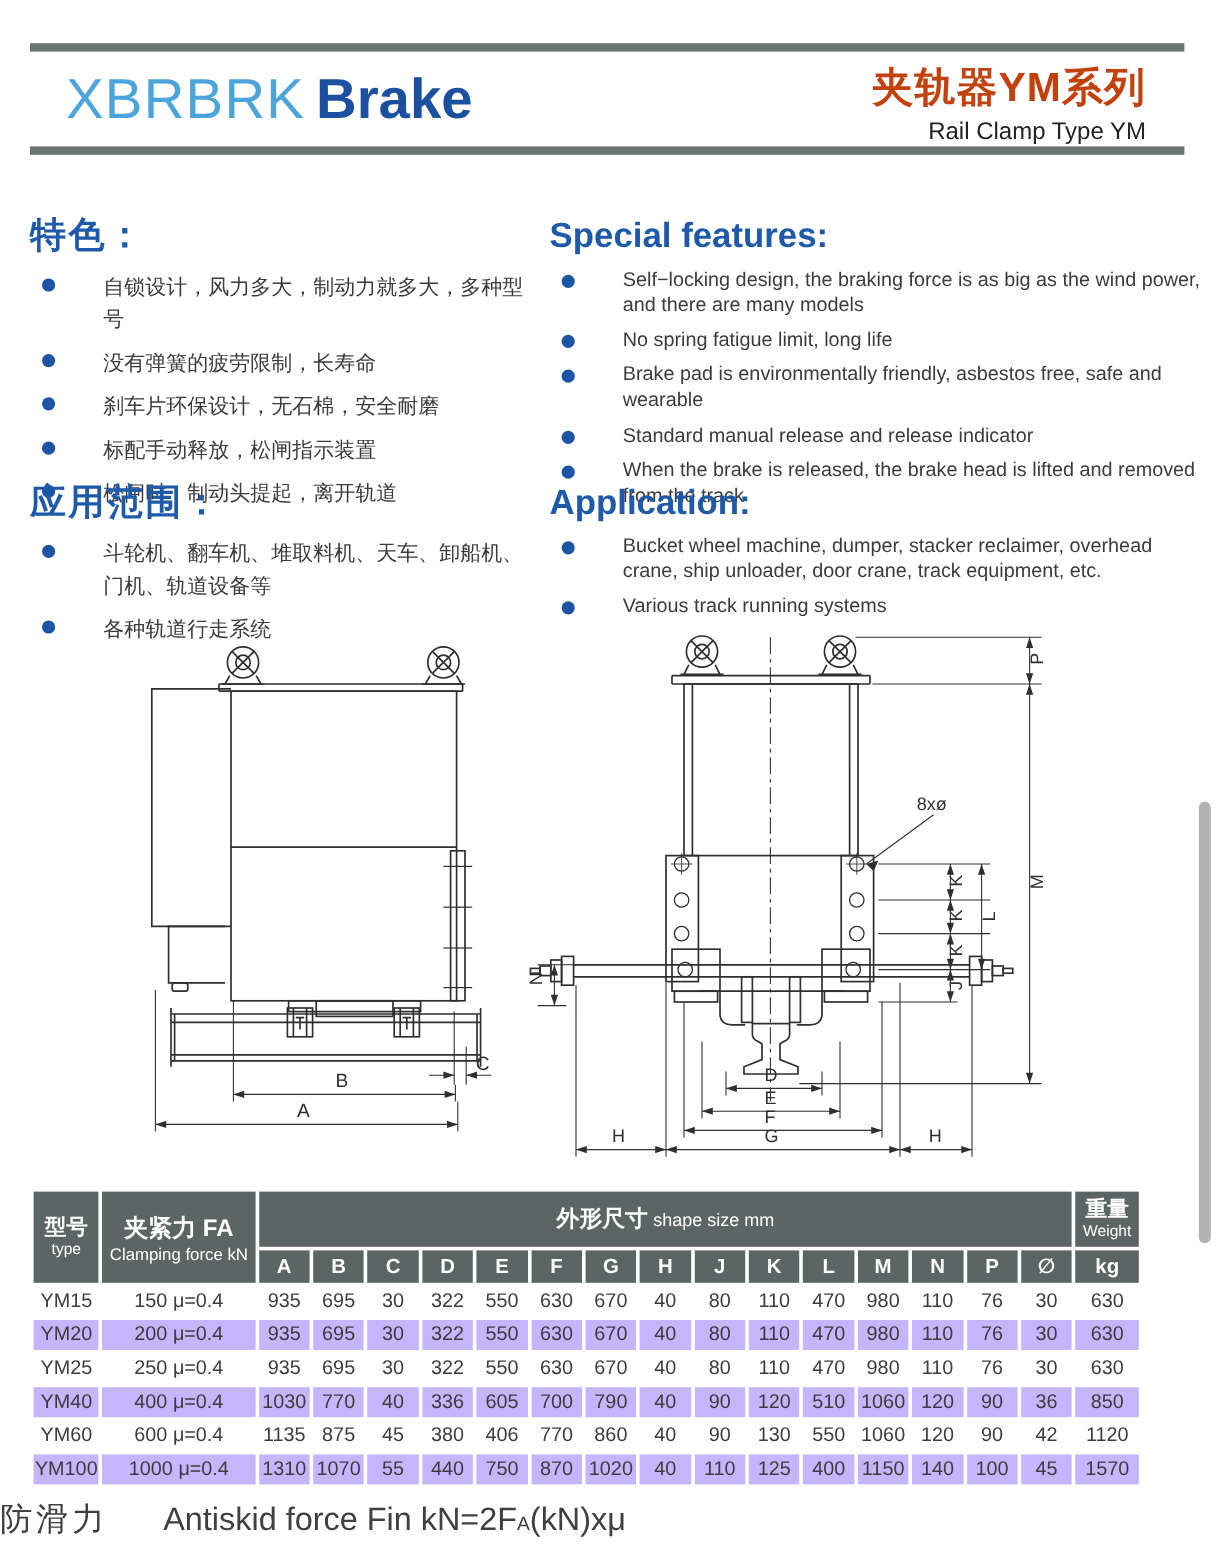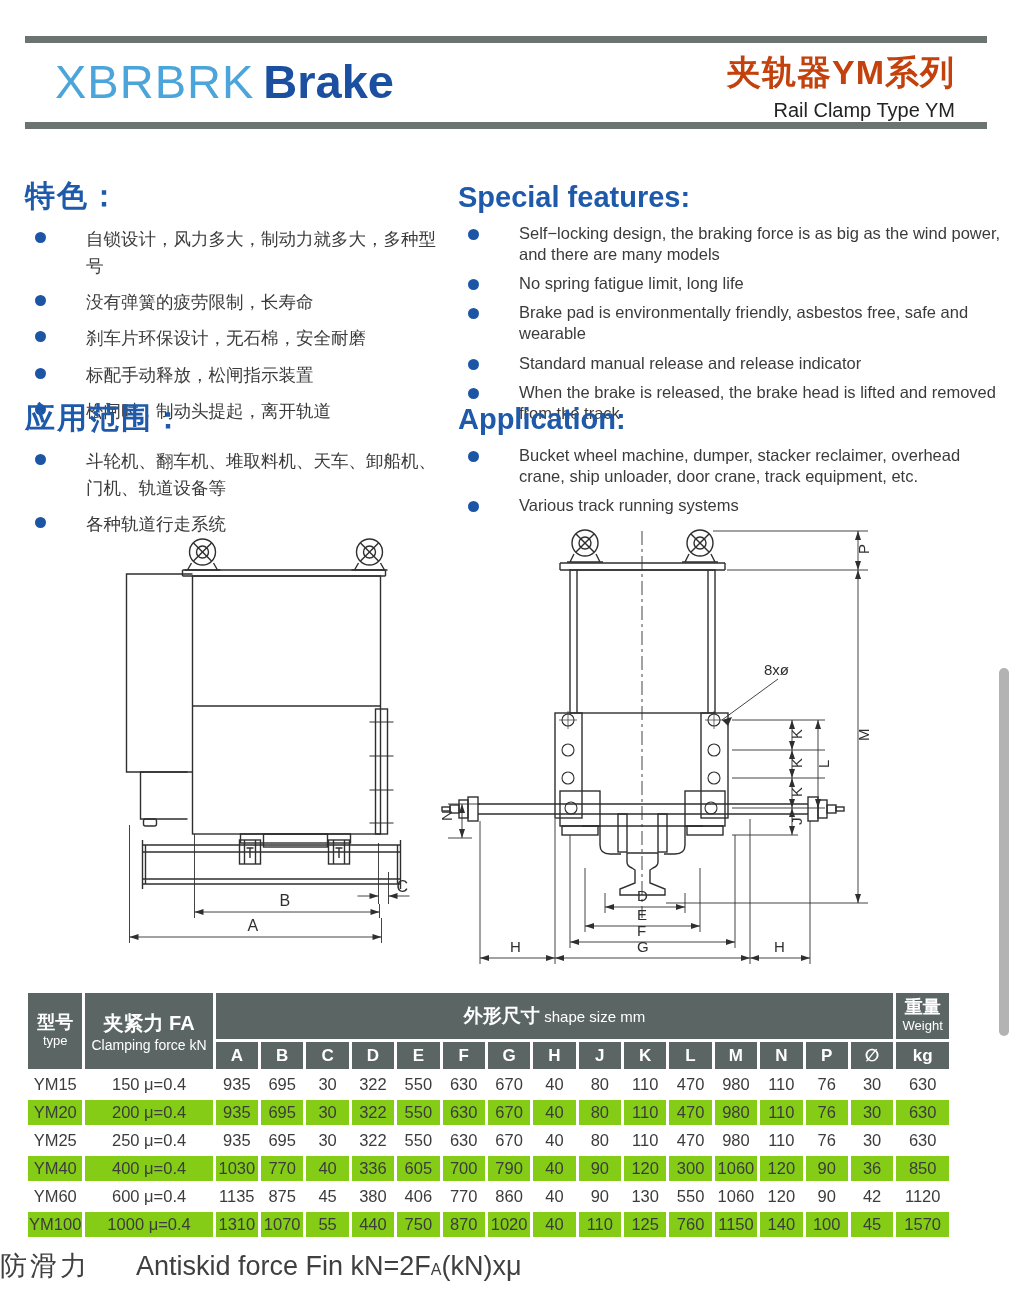--- a/index.html
+++ b/index.html
@@ -37,21 +37,21 @@
   .hdr { background:#5b6564; color:#ffffff; }
   .hd-big { font-size:18px; font-weight:bold; line-height:1.1; }
   .hd-small { font-size:13px; font-weight:normal; line-height:1.2; }
   .hd-force-big { font-size:20px; font-weight:bold; }
   .hd-force-small { font-size:14px; font-weight:normal; }
   th.letter { font-size:17px; font-weight:bold; height:27px; }
   th.shape-hd { height:46px; font-weight:normal; }
   .shape-cn { font-size:19px; font-weight:bold; }
   .shape-en { font-size:15px; }
   tbody td { font-size:16.5px; color:#3c3c3c; height:25px; background:#ffffff; }
-  tbody tr.alt td { background:#84cc16; }
+  tbody tr.alt td { background:#c4b5fd; }
   col.c-type { width:54px; } col.c-force { width:126px; } col.c-dim { width:42px; } col.c-kg { width:52px; }
 
   .footer { position:absolute; left:0; top:1248px; width:100%; text-align:left; color:#404040; font-size:27px; }
   .footer .cnlabel { margin-right:46px; letter-spacing:3px; }
   .footer .subA { font-size:16px; }
 
   .scroll-thumb { position:absolute; left:999px; top:668px; width:10px; height:368px; background:#b3b3b3; border-radius:6px; }
 </style>
 </head>
 <body>
@@ -498,21 +498,21 @@
           <td>1030</td>
           <td>770</td>
           <td>40</td>
           <td>336</td>
           <td>605</td>
           <td>700</td>
           <td>790</td>
           <td>40</td>
           <td>90</td>
           <td>120</td>
-          <td>300</td>
+          <td>510</td>
           <td>1060</td>
           <td>120</td>
           <td>90</td>
           <td>36</td>
           <td>850</td>
         </tr>
         <tr>
           <td>YM60</td>
           <td>600 μ=0.4</td>
           <td>1135</td>
@@ -538,21 +538,21 @@
           <td>1310</td>
           <td>1070</td>
           <td>55</td>
           <td>440</td>
           <td>750</td>
           <td>870</td>
           <td>1020</td>
           <td>40</td>
           <td>110</td>
           <td>125</td>
-          <td>760</td>
+          <td>400</td>
           <td>1150</td>
           <td>140</td>
           <td>100</td>
           <td>45</td>
           <td>1570</td>
         </tr>
       </tbody>
   </table>
 
   <div class="footer">

